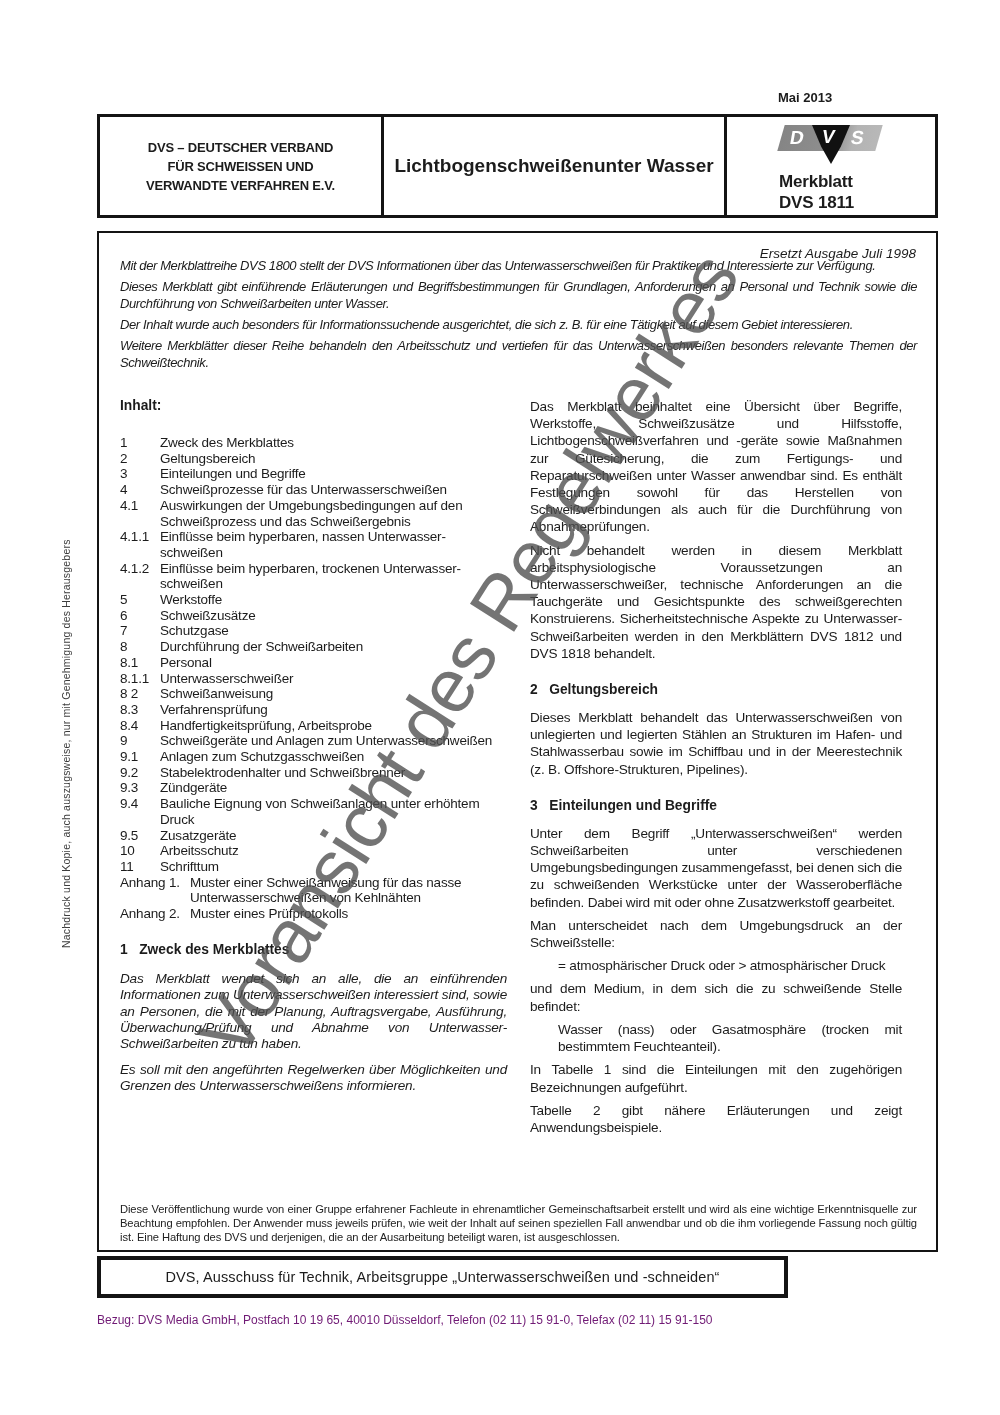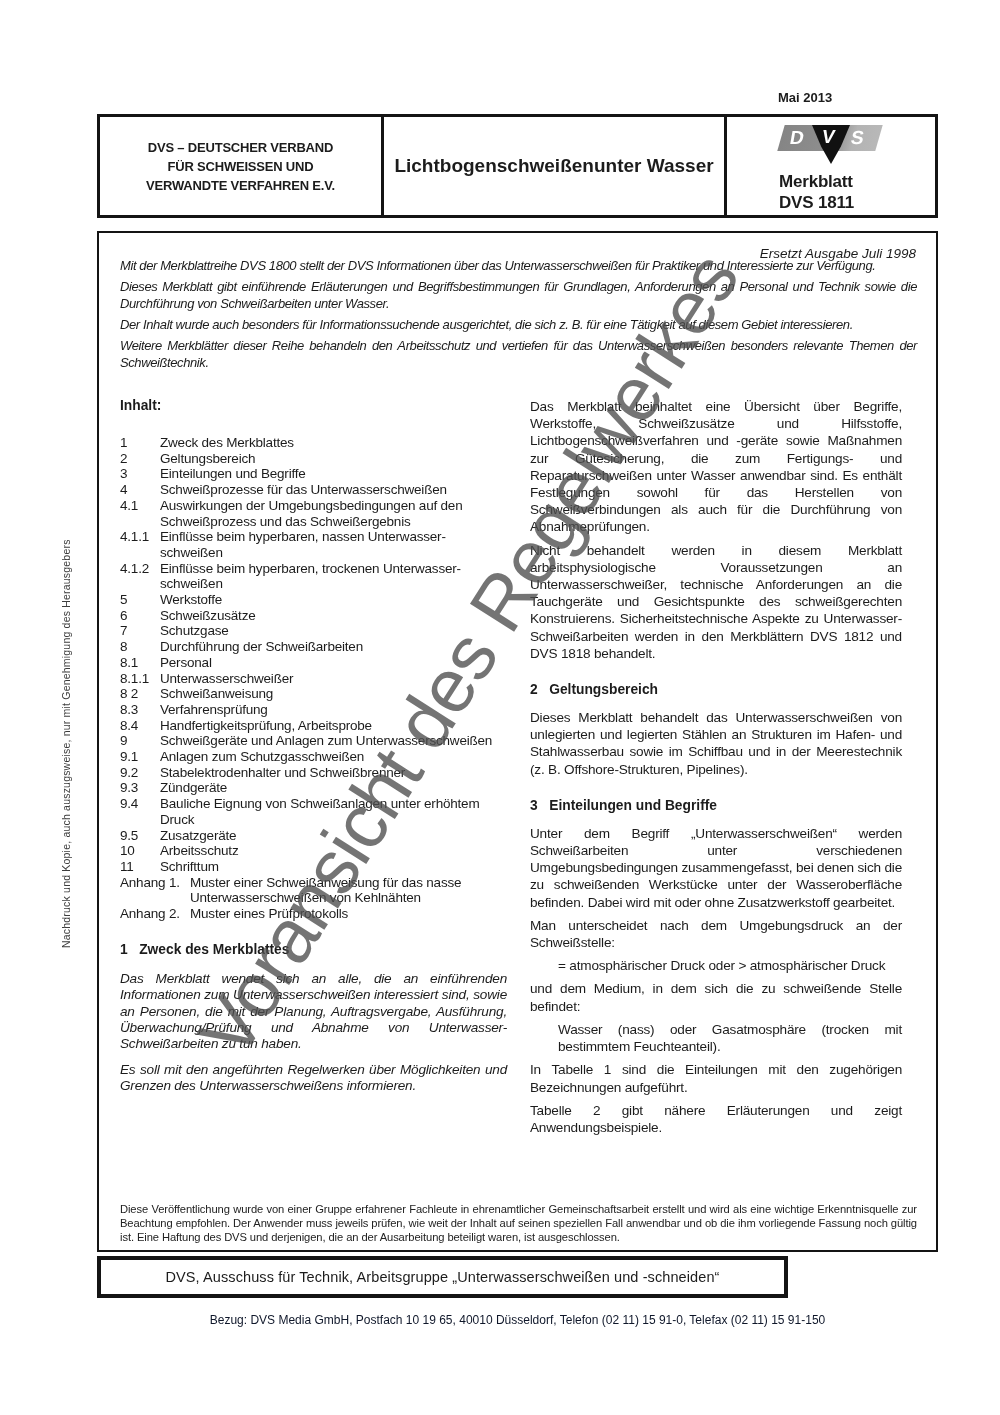--- a/index.html
+++ b/index.html
@@ -54,21 +54,21 @@
   .col-right .sec-heading{margin:20px 0 12px 0;}
   .ind{padding-left:28px;}
 
   .disclaimer{position:absolute;left:21px;bottom:6px;width:797px;font-size:11.2px;line-height:14px;
               text-align:justify;letter-spacing:-0.1px;color:#222;}
 
   
   .committee-bar{left:97px;top:1256px;width:691px;height:42px;border:4px solid #141414;box-sizing:border-box;
                  display:flex;align-items:center;justify-content:center;font-size:14.5px;letter-spacing:0.1px;}
 
-  .order-line{left:97px;top:1313px;width:841px;text-align:center;font-size:12px;color:#0f172a;}
+  .order-line{left:97px;top:1313px;width:841px;font-size:12px;color:#701a75;}
 
   
   .side-note{left:60px;top:478px;height:470px;writing-mode:vertical-rl;transform:rotate(180deg);
              font-size:10.5px;color:#3d3d3d;letter-spacing:0.2px;white-space:nowrap;}
 
   
   .watermark{left:468px;top:655px;transform:translate(-50%,-50%) rotate(-57.5deg);
              font-size:76px;color:#4e4e4e;opacity:0.78;white-space:nowrap;letter-spacing:-1px;z-index:10;}
 </style>
 </head>

